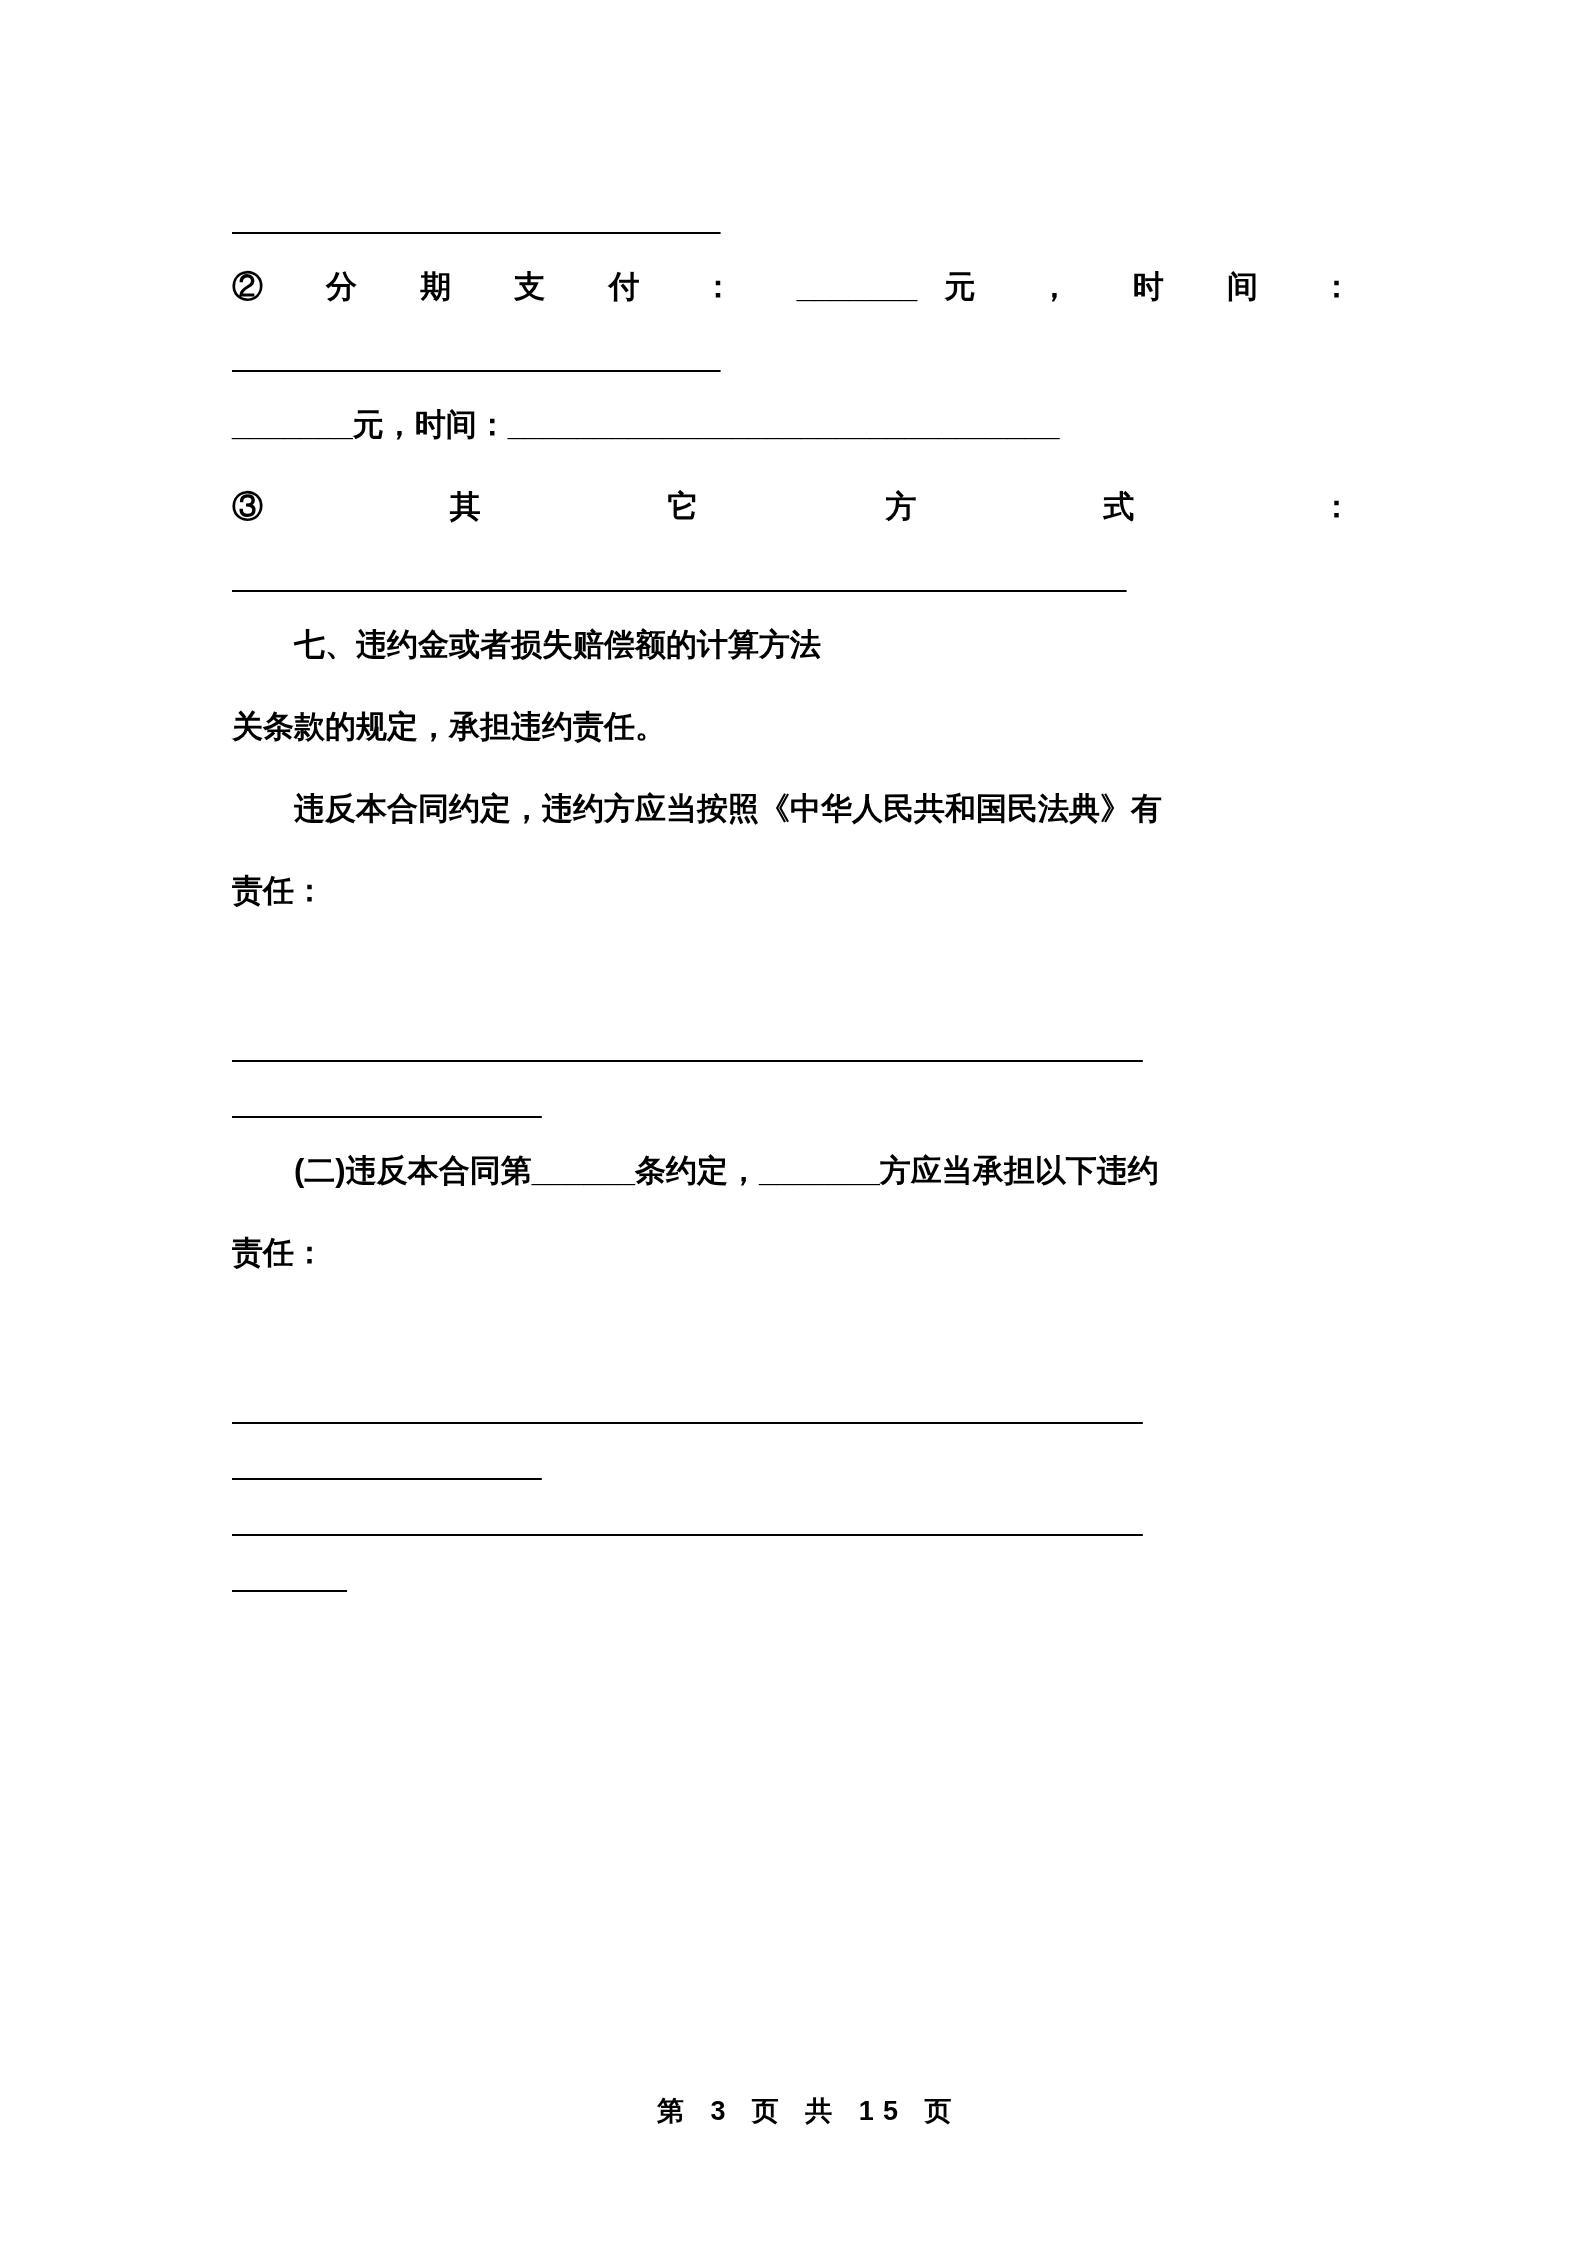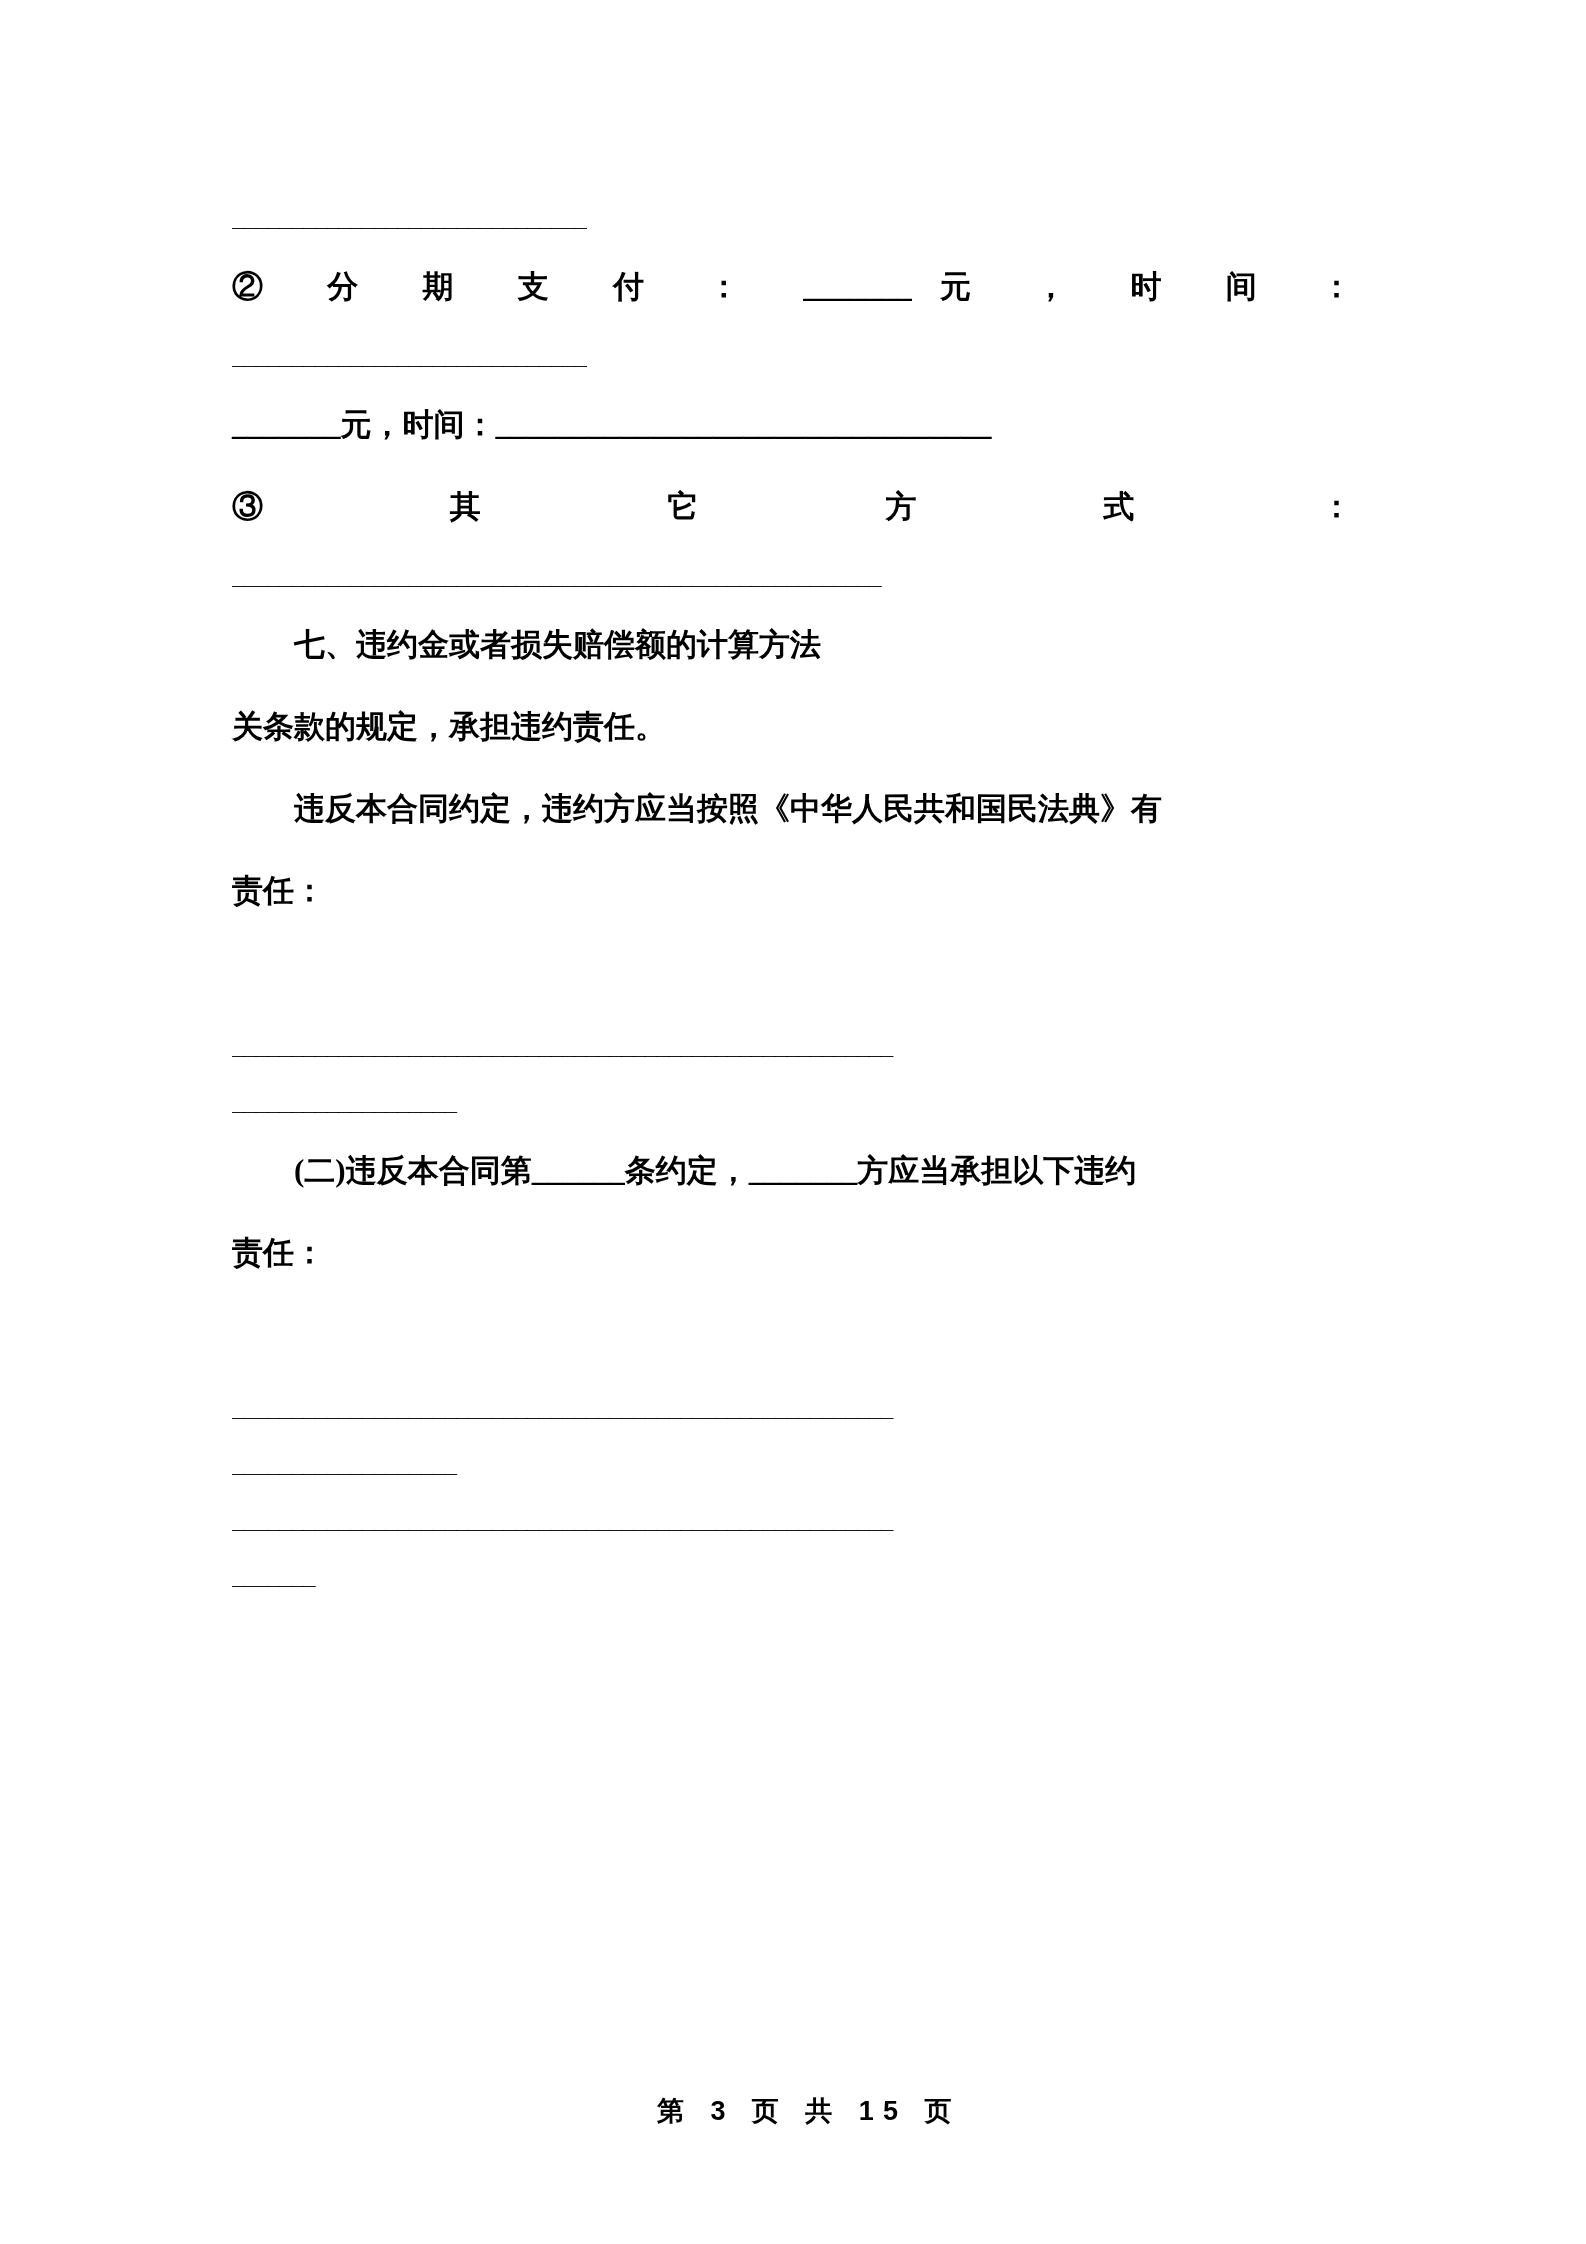--- a/index.html
+++ b/index.html
@@ -28,38 +28,37 @@
     top: 190px;
     width: 1120px;
   }
   .line {
     font-size: 31px;
     line-height: 82px;
     letter-spacing: 0px;
     white-space: pre-wrap;
     word-break: break-all;
     font-weight: 700;
-    font-family: Liberation Serif, serif;
   }
   .justify-spread {
     display: block;
     text-align: justify;
     text-align-last: justify;
     font-weight: 700;
   }
   .indent {
     text-indent: 62px;
   }
   .rule-row {
-    font-size: 23px;
+    font-size: 31px;
     line-height: 56px;
     letter-spacing: -1px;
     white-space: nowrap;
     overflow: hidden;
-    font-weight: 700;
+    font-weight: 400;
   }
   .gap-md { height: 86px; }
   .footer {
     position: absolute;
     left: 16px;
     top: 2093px;
     width: 1586px;
     text-align: center;
     font-size: 27px;
     font-weight: 700;

